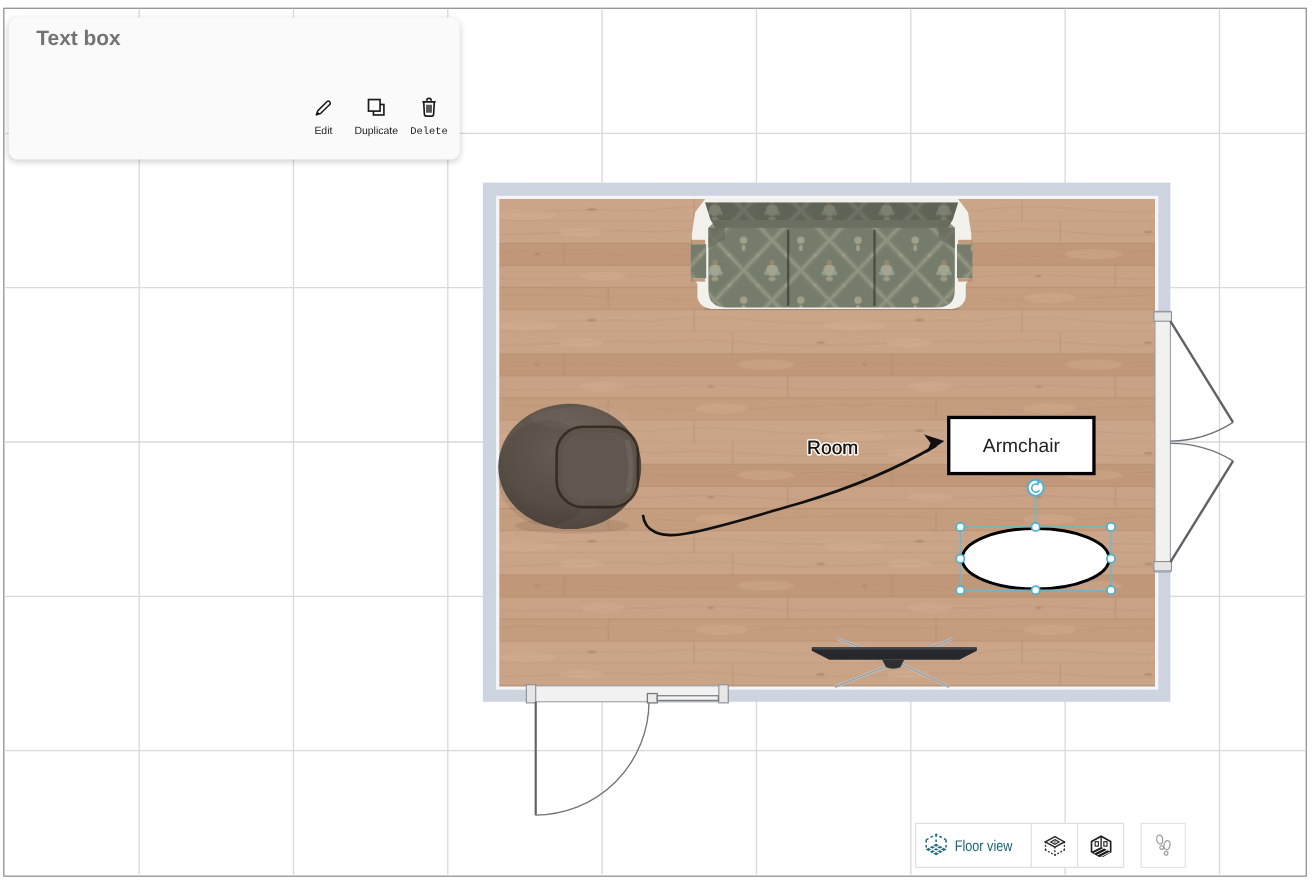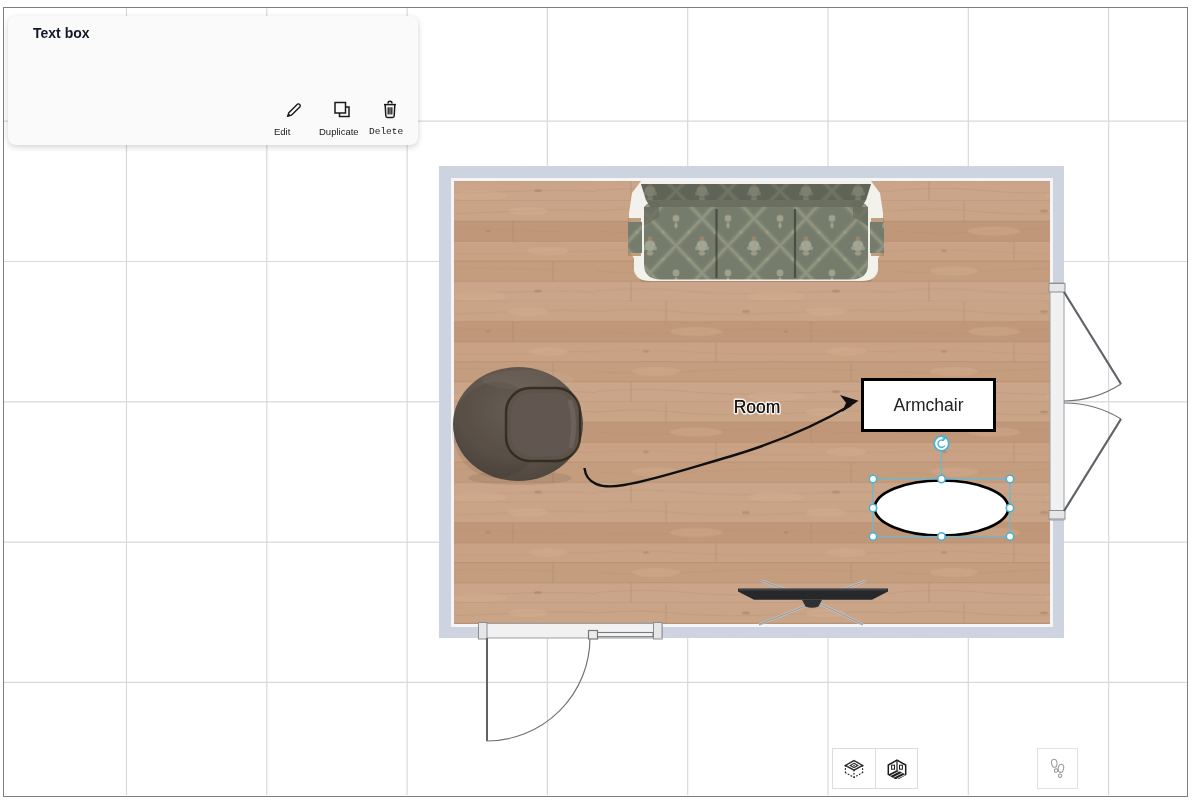--- a/index.html
+++ b/index.html
@@ -1,21 +1,21 @@
 <!DOCTYPE html>
 <html><head>
 <meta charset="utf-8">
 <style>
   html,body{margin:0;padding:0;width:1193px;height:803px;overflow:hidden;background:#fff;
     font-family:"Liberation Sans", sans-serif;}
   #stage{position:absolute;left:0;top:0;width:1193px;height:803px;}
   #panel{position:absolute;left:8px;top:16px;width:410px;height:129px;background:#fafafa;
     border-radius:8px;box-shadow:0 2px 6px rgba(0,0,0,.18);}
-  #panel .title{position:absolute;left:25px;top:9px;font-size:14px;font-weight:bold;color:#0f172a;}
-  .act{position:absolute;top:84px;text-align:left;color:#222;}
+  #panel .title{position:absolute;left:25px;top:9px;font-size:19px;font-weight:bold;color:#737373;}
+  .act{position:absolute;top:72px;text-align:center;color:#222;}
   .act svg{display:block;margin:0 auto;}
   .act .lbl{font-size:9.5px;margin-top:6px;color:#222;}
   #tb1{position:absolute;left:832px;top:748px;height:41px;display:flex;background:#fff;
     border:1px solid #dcdcdc;box-sizing:border-box;}
   .tbtn{height:100%;display:flex;align-items:center;justify-content:center;box-sizing:border-box;}
   .tbtn+.tbtn{border-left:1px solid #dcdcdc;}
   #tb1 .fv{width:104px;color:#18657a;}
   #tb1 .fv span{margin-left:5px;font-size:14px;display:inline-block;transform:scaleX(0.82);transform-origin:left center;white-space:nowrap;}
   #tb1 .sq{width:42px;}
   #tb2{position:absolute;left:1037px;top:748px;width:41px;height:41px;background:#fff;
@@ -251,20 +251,38 @@
       <line x1="8.2" y1="7.2" x2="8.2" y2="14.6" stroke-width="1.3"></line>
       <line x1="10" y1="7.2" x2="10" y2="14.6" stroke-width="1.3"></line>
       <line x1="11.8" y1="7.2" x2="11.8" y2="14.6" stroke-width="1.3"></line>
     </svg>
     <div class="lbl">Delete</div>
   </div>
 </div>
 
 
 <div id="tb1">
+  <div class="tbtn fv">
+    <svg width="24" height="23" viewBox="0 0 24 23">
+      <g stroke="#1d6a7e" stroke-width="1.4" fill="none" stroke-dasharray="2.4 2.2">
+        <path d="M3,6.5 L12,1.5 L21,6.5"></path>
+        <line x1="12" y1="1.5" x2="12" y2="10.5"></line>
+        <line x1="3" y1="6.5" x2="3" y2="13.5"></line>
+        <line x1="21" y1="6.5" x2="21" y2="13.5"></line>
+      </g>
+      <path d="M12,10 L21.5,15.3 L12,20.6 L2.5,15.3 Z" fill="#1d6a7e"></path>
+      <g stroke="#fff" stroke-width="1.1">
+        <line x1="5.6" y1="13.5" x2="15.2" y2="18.8"></line>
+        <line x1="8.8" y1="11.7" x2="18.4" y2="17"></line>
+        <line x1="18.4" y1="13.5" x2="8.8" y2="18.8"></line>
+        <line x1="15.2" y1="11.7" x2="5.6" y2="17"></line>
+      </g>
+    </svg>
+    <span>Floor view</span>
+  </div>
   <div class="tbtn sq">
     <svg width="20" height="20" viewBox="0 0 20 20" fill="none">
       <path d="M10,1.6 L18.6,6.4 L10,11.2 L1.4,6.4 Z" stroke="#2c2c2c" stroke-width="1.4"></path>
       <path d="M10,4.3 L13.8,6.4 L10,8.5 L6.2,6.4 Z" stroke="#2c2c2c" stroke-width="1.1"></path>
       <path d="M10,5.7 L11.3,6.4 L10,7.1 L8.7,6.4 Z" fill="#2c2c2c"></path>
       <g stroke="#2c2c2c" stroke-width="1.2" stroke-dasharray="0.8 2.4" stroke-linecap="round">
         <line x1="1.4" y1="6.4" x2="1.4" y2="13.6"></line>
         <line x1="18.6" y1="6.4" x2="18.6" y2="13.6"></line>
         <path d="M1.4,13.6 L10,18.4 L18.6,13.6"></path>
         <line x1="10" y1="11.2" x2="10" y2="18.4"></line>

